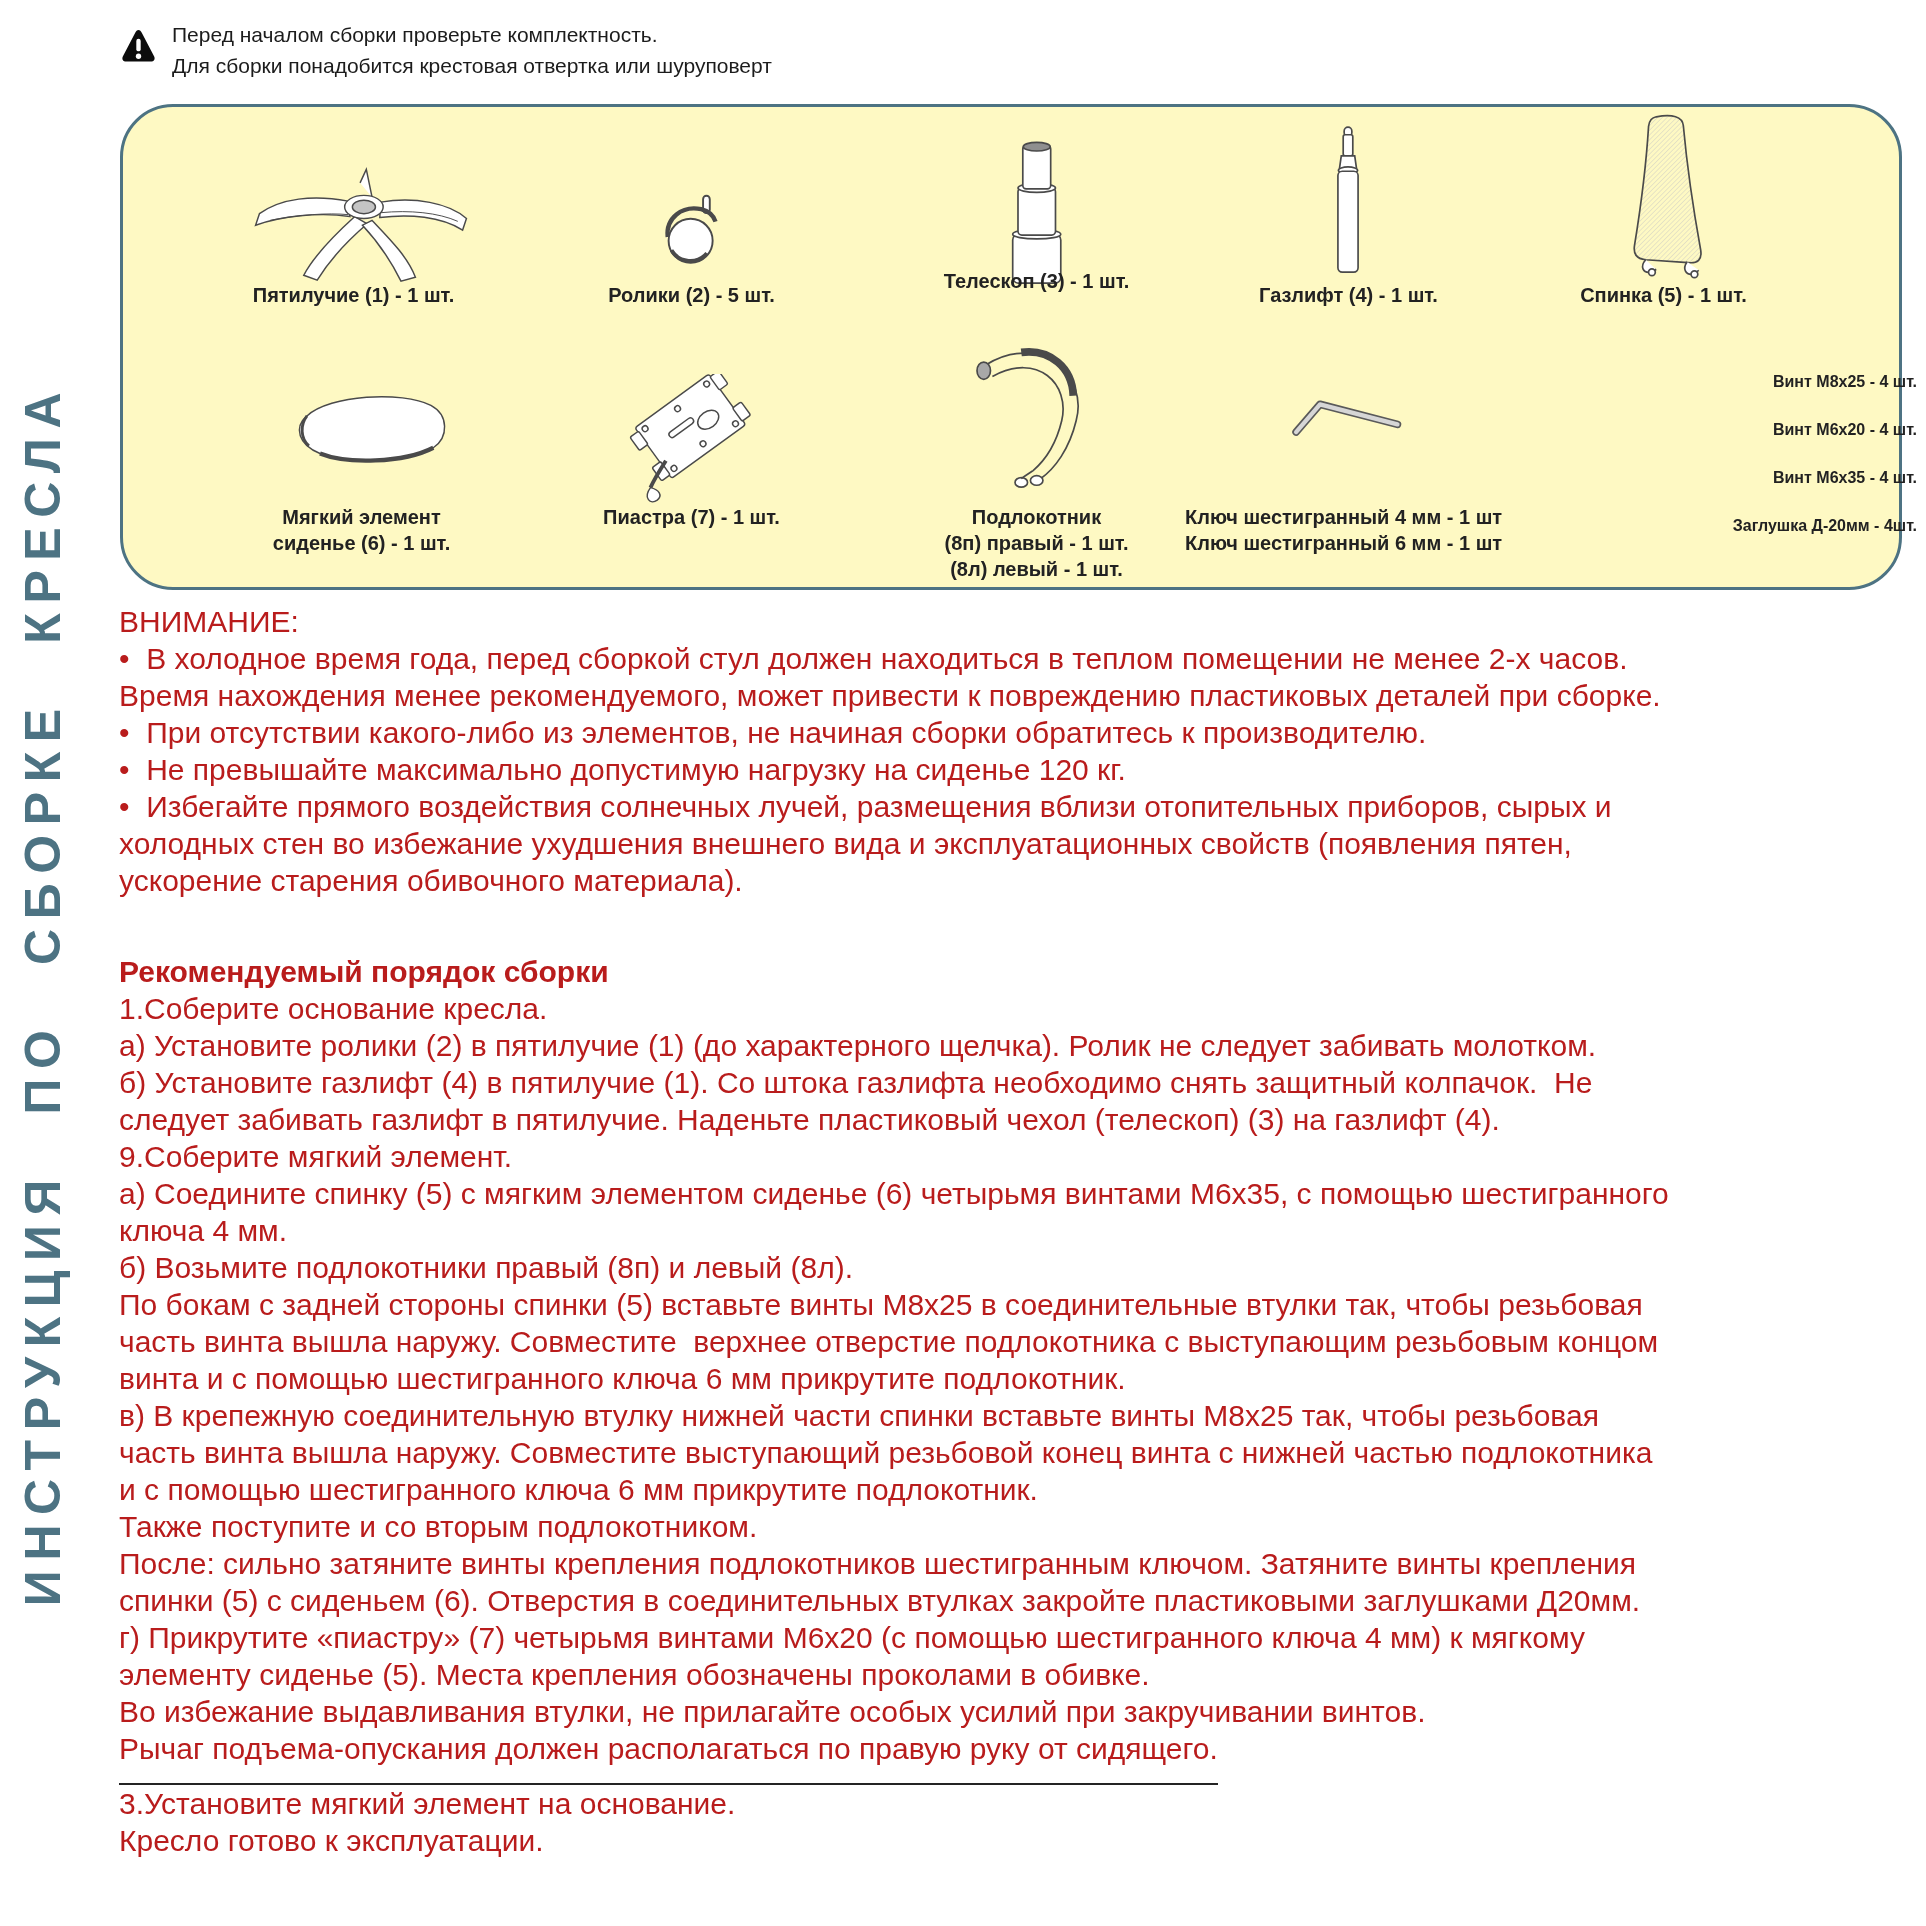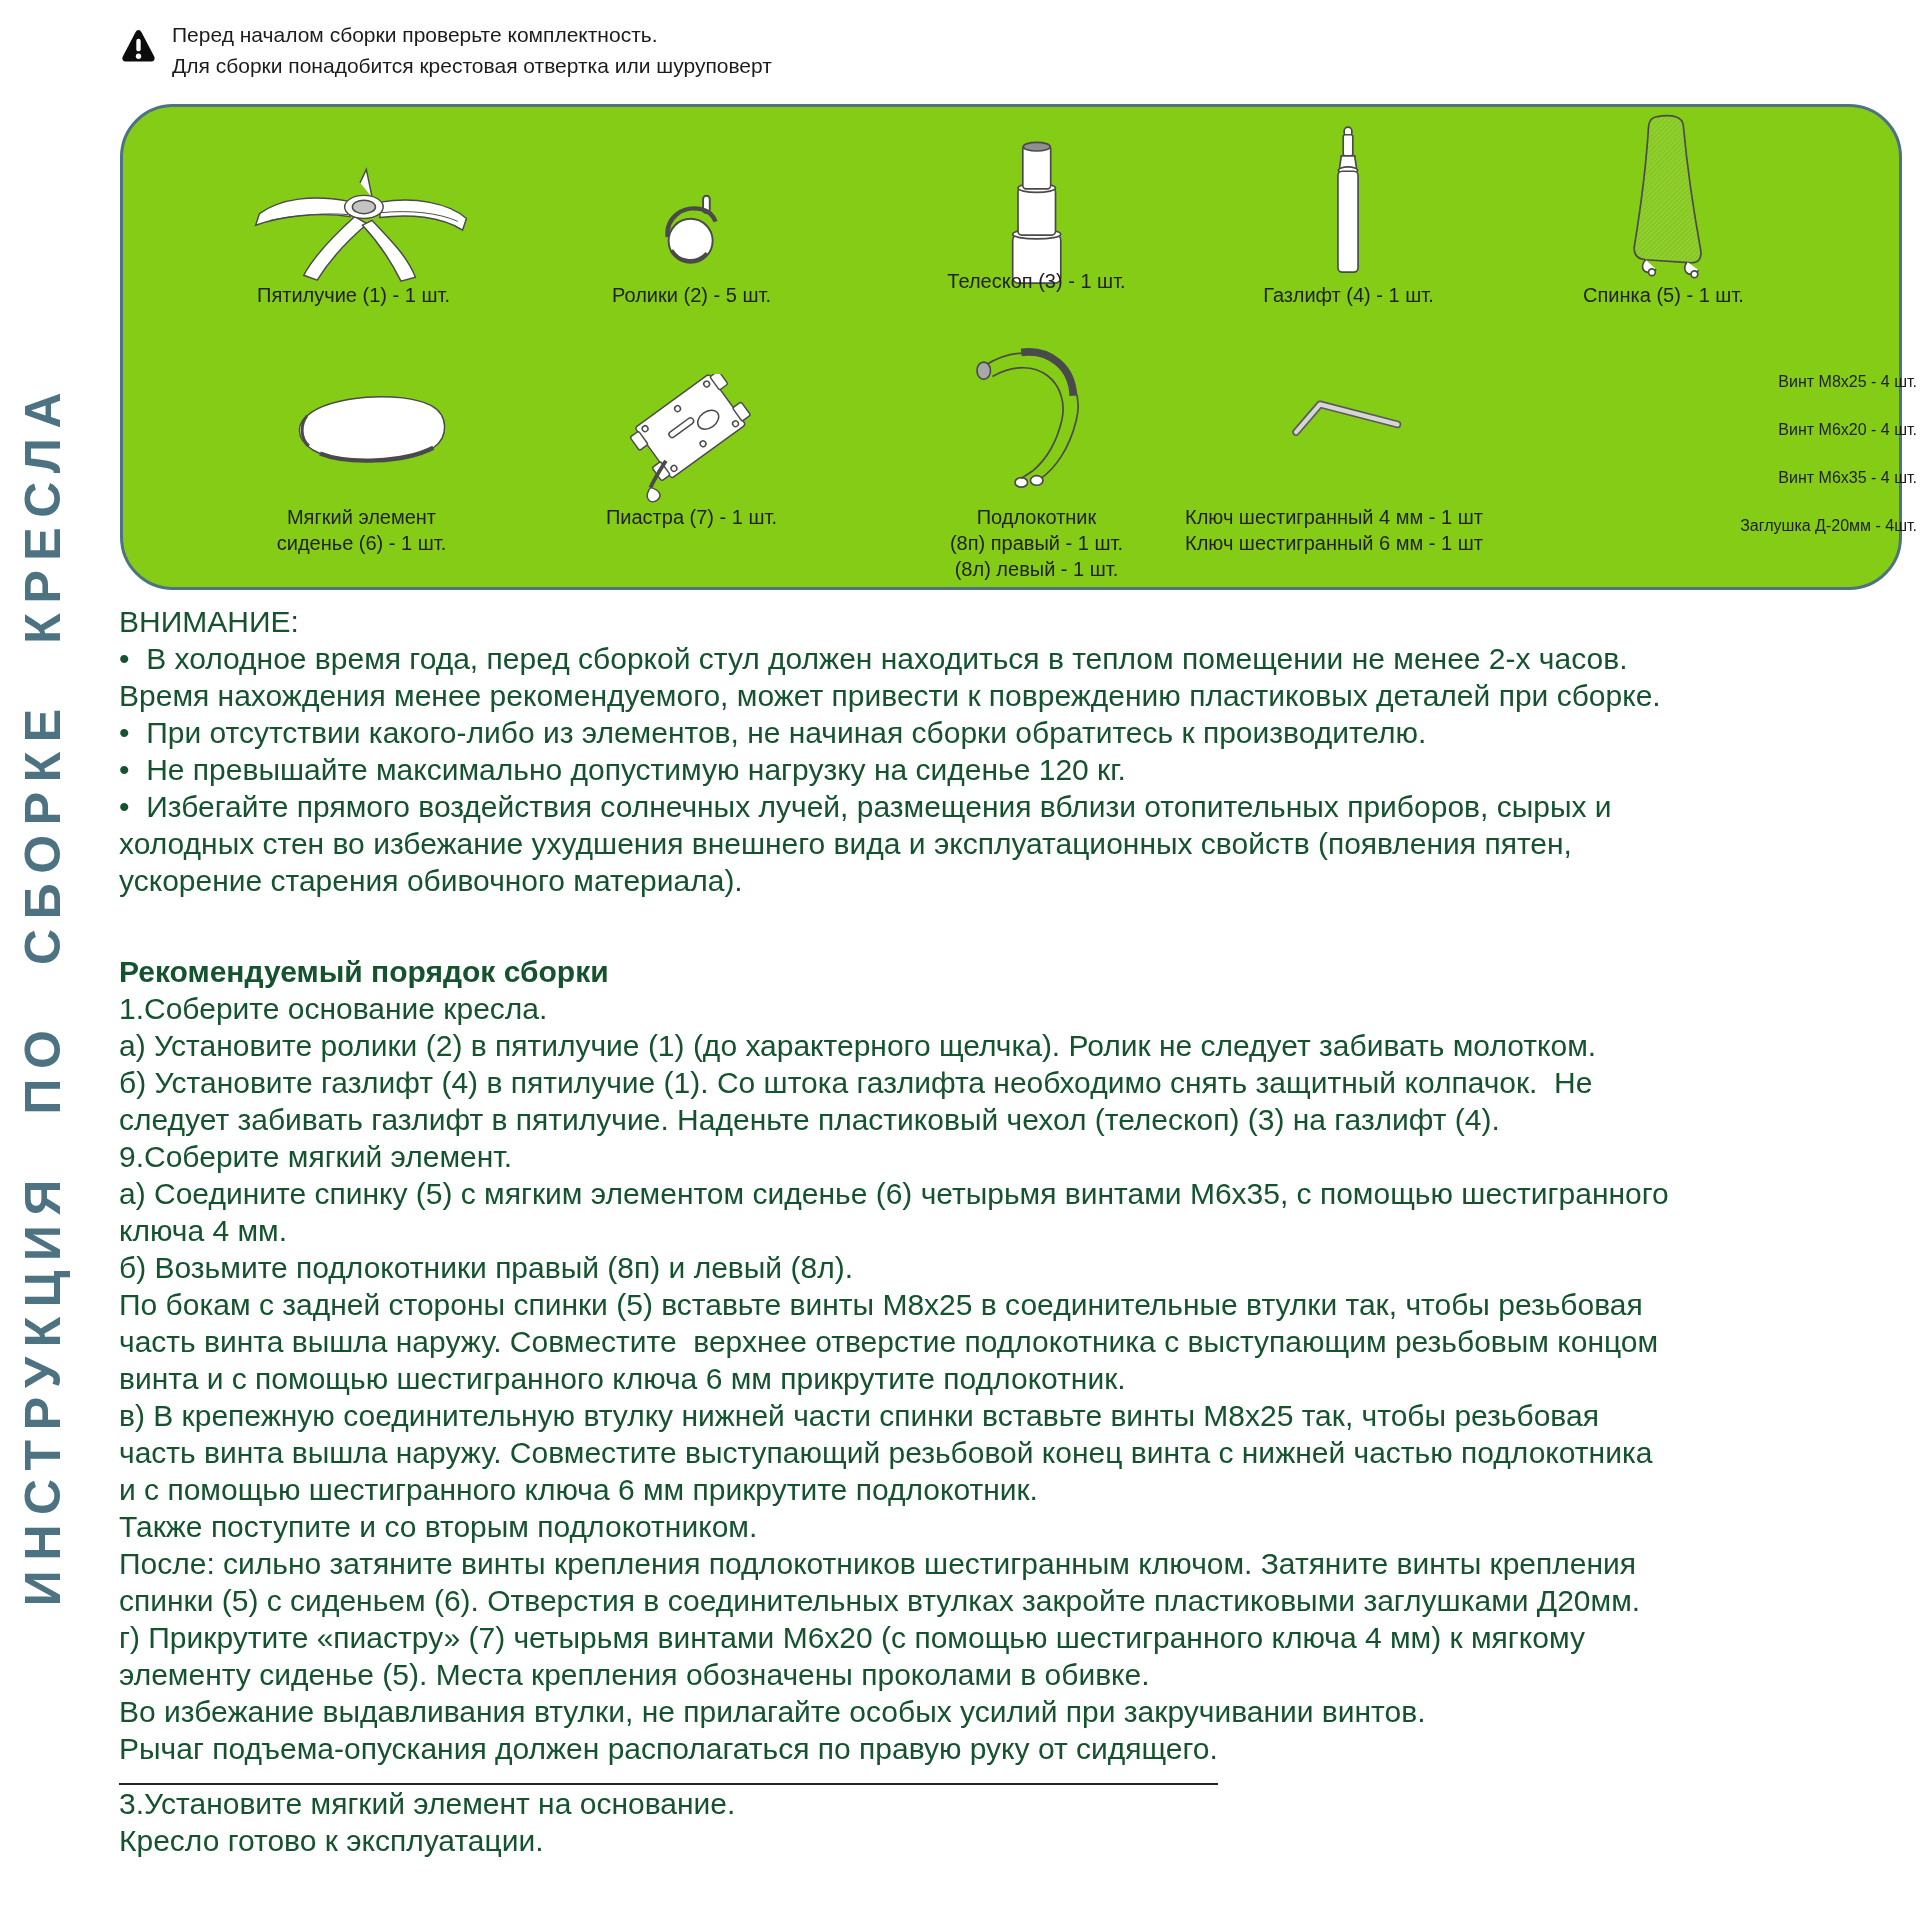--- a/index.html
+++ b/index.html
@@ -7,36 +7,36 @@
     width:1926px;height:1926px;position:relative;background:#ffffff;
     font-family:"Liberation Sans","DejaVu Sans",sans-serif;color:#2e2e2e;
     overflow:hidden;
   }
   
   .warn-icon{position:absolute;left:121px;top:28px;width:35px;height:36px;}
   .header-note{position:absolute;left:172px;top:19px;font-size:21px;line-height:31px;color:#1c1c1c;}
   
   .parts-box{
     position:absolute;left:120px;top:104px;width:1782px;height:486px;
-    border:3.4px solid #4d7383;border-radius:53px;box-sizing:border-box;background:#84cc16;
+    border:3.4px solid #4d7383;border-radius:53px;box-sizing:border-box;background:#fef9c3;font-weight:bold;
   }
   .part-icon{position:absolute;}
   .part-caption{position:absolute;font-size:20px;line-height:26px;text-align:center;color:#222;}
   .part-caption.left{text-align:left;}
   .hw-list{position:absolute;font-size:16px;color:#222;text-align:right;}
   .hw-list div{height:48px;}
   
   .side-title{
     position:absolute;left:13.5px;top:1671px;width:1353px;height:72px;
     transform:rotate(-90deg);transform-origin:0 0;
     font-size:50px;font-weight:bold;letter-spacing:9.6px;word-spacing:32px;
     color:#4d7383;text-align:center;white-space:nowrap;
   }
   
-  .body-text{position:absolute;left:119px;top:603px;width:1806px;font-size:30px;line-height:37px;color:#14532d;}
+  .body-text{position:absolute;left:119px;top:603px;width:1806px;font-size:30px;line-height:37px;color:#b91c1c;}
   .body-text .ln{white-space:pre;}
   .body-text .spacer{height:54px;}
   .body-text .bold{font-weight:bold;}
   .body-text .underline span{display:inline-block;border-bottom:2.9px solid #242424;padding-bottom:16px;}
   svg{display:block;}
 </style>
 </head>
 <body>
 
 <div class="warn-icon">

